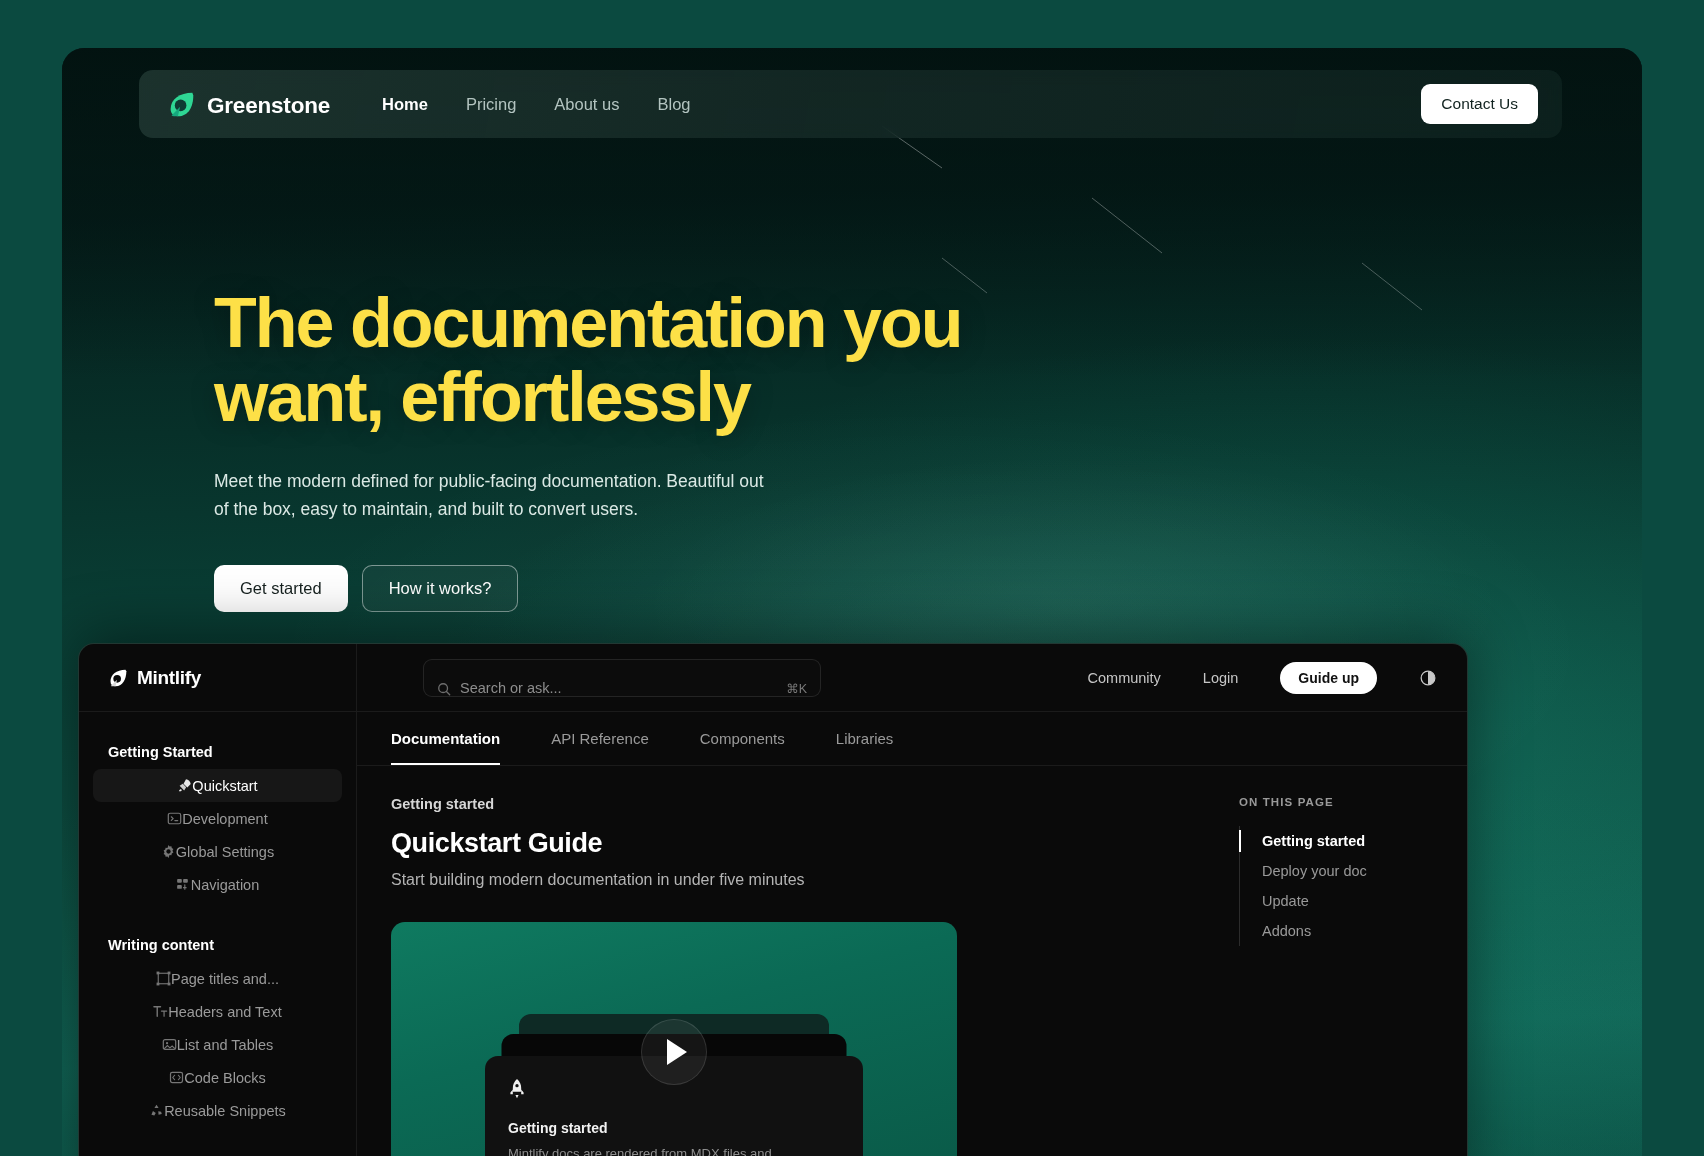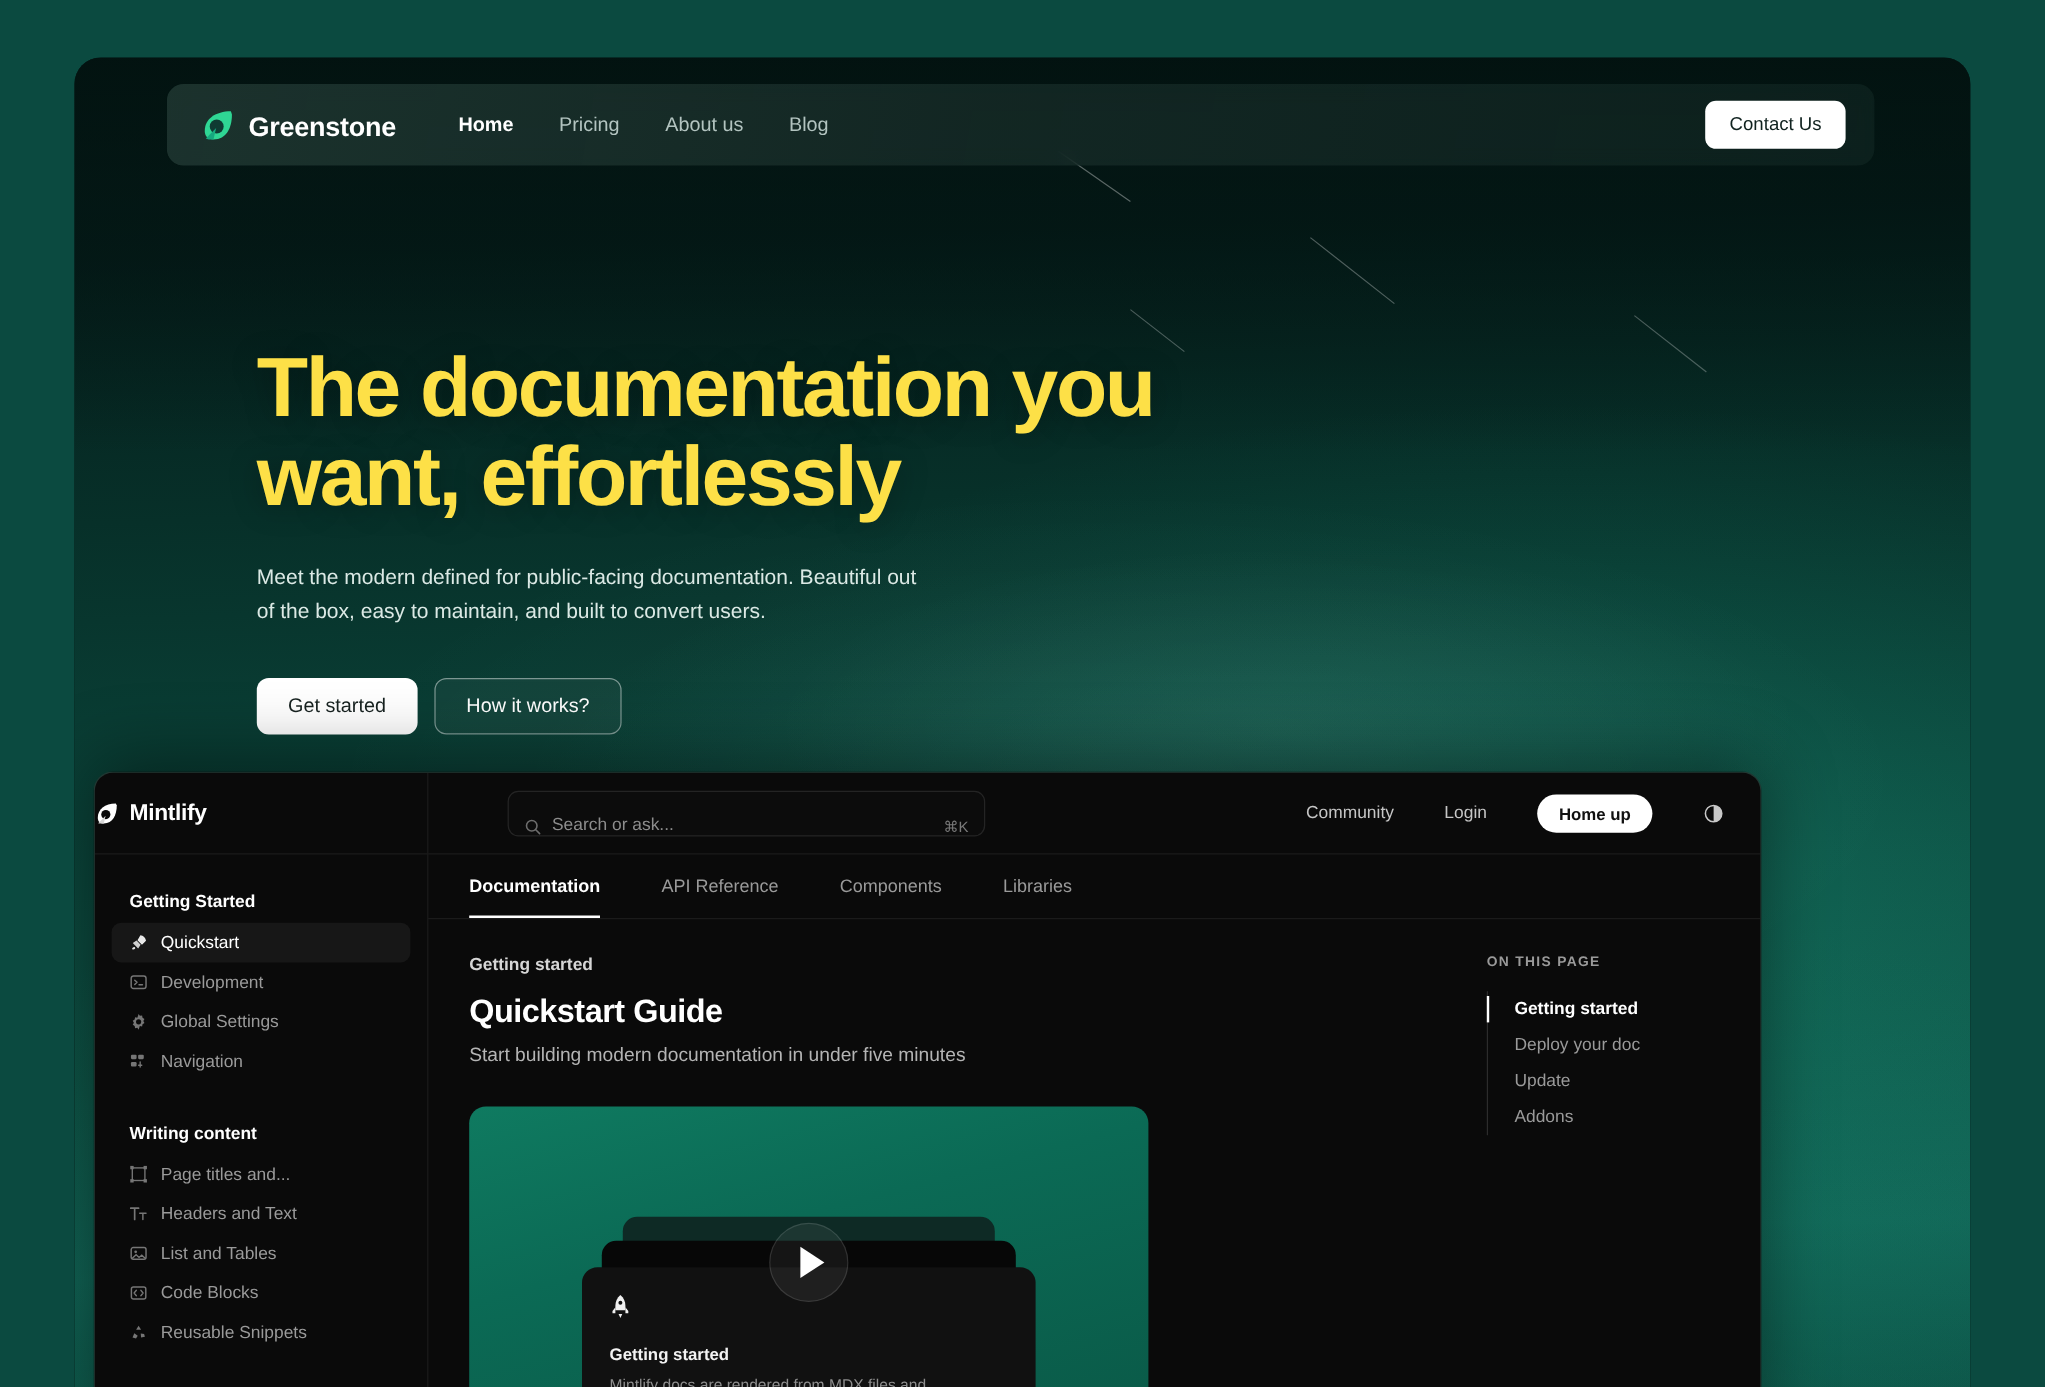--- a/index.html
+++ b/index.html
@@ -118,20 +118,21 @@
     overflow:hidden;
     box-shadow:0 -8px 60px rgba(0,0,0,0.45);
   }
   .docs-header {
     height:68px; display:flex; align-items:center;
     border-bottom:1px solid rgba(255,255,255,0.07);
   }
   .docs-brand {
     width:278px; height:100%;
     display:flex; align-items:center; gap:9px;
+    padding-left:29px;
     border-right:1px solid rgba(255,255,255,0.07);
   }
   .mintlify-logo { width:20px; height:20px; display:block; }
   .docs-brand-name { color:#fff; font-size:19px; font-weight:700; letter-spacing:-0.3px; }
 
   .search {
     margin-left:66px;
     width:398px; height:38px;
     border:1px solid rgba(255,255,255,0.10);
     border-radius:9px;
@@ -156,23 +157,23 @@
 
   
   .docs-sidebar {
     width:278px; flex:none; height:100%;
     border-right:1px solid rgba(255,255,255,0.07);
     padding:22px 14px 0 14px;
   }
   .side-group { color:#ffffff; font-size:14.5px; font-weight:700; padding:10px 15px 9px 15px; }
   .side-group.spaced { margin-top:26px; }
   .side-item {
-    display:flex; align-items:center; gap:11px;
+    display:flex; align-items:center; 
     padding:8.5px 15px; border-radius:8px;
-    color:#9a9a9a; font-size:14.5px; cursor:pointer;
+    color:#9a9a9a; font-size:14.5px; cursor:pointer;justify-content:center;
   }
   .side-item.active { background:rgba(255,255,255,0.055); color:#fff; font-weight:500; }
   .side-icon { width:15px; height:15px; flex:none; opacity:.75; }
   .side-item.active .side-icon { opacity:1; }
 
   
   .docs-content { flex:1; min-width:0; position:relative; padding:0 0 0 0; }
   .tabs {
     display:flex; gap:51px; padding:0 34px;
     height:54px; 
@@ -310,21 +311,21 @@
             <circle cx="7" cy="7" r="5" fill="none" stroke="#bdbdbd" stroke-width="1.5"></circle>
             <line x1="10.8" y1="10.8" x2="14.5" y2="14.5" stroke="#bdbdbd" stroke-width="1.5" stroke-linecap="round"></line>
           </svg>
           <span class="search-ph">Search or ask...</span>
           <span class="search-kbd">⌘K</span>
         </div>
 
         <div class="docs-header-right">
           <span class="dh-link">Community</span>
           <span class="dh-link">Login</span>
-          <button class="signup-btn">Home up</button>
+          <button class="signup-btn">Guide up</button>
           <svg class="theme-toggle" viewBox="0 0 20 20">
             <circle cx="10" cy="10" r="7.6" fill="none" stroke="#c8c8c8" stroke-width="1.4"></circle>
             <path d="M10 2.4 A7.6 7.6 0 0 1 10 17.6 Z" fill="#c8c8c8"></path>
           </svg>
         </div>
       </div>
 
       <div class="docs-body">
 
         <div class="docs-sidebar">

